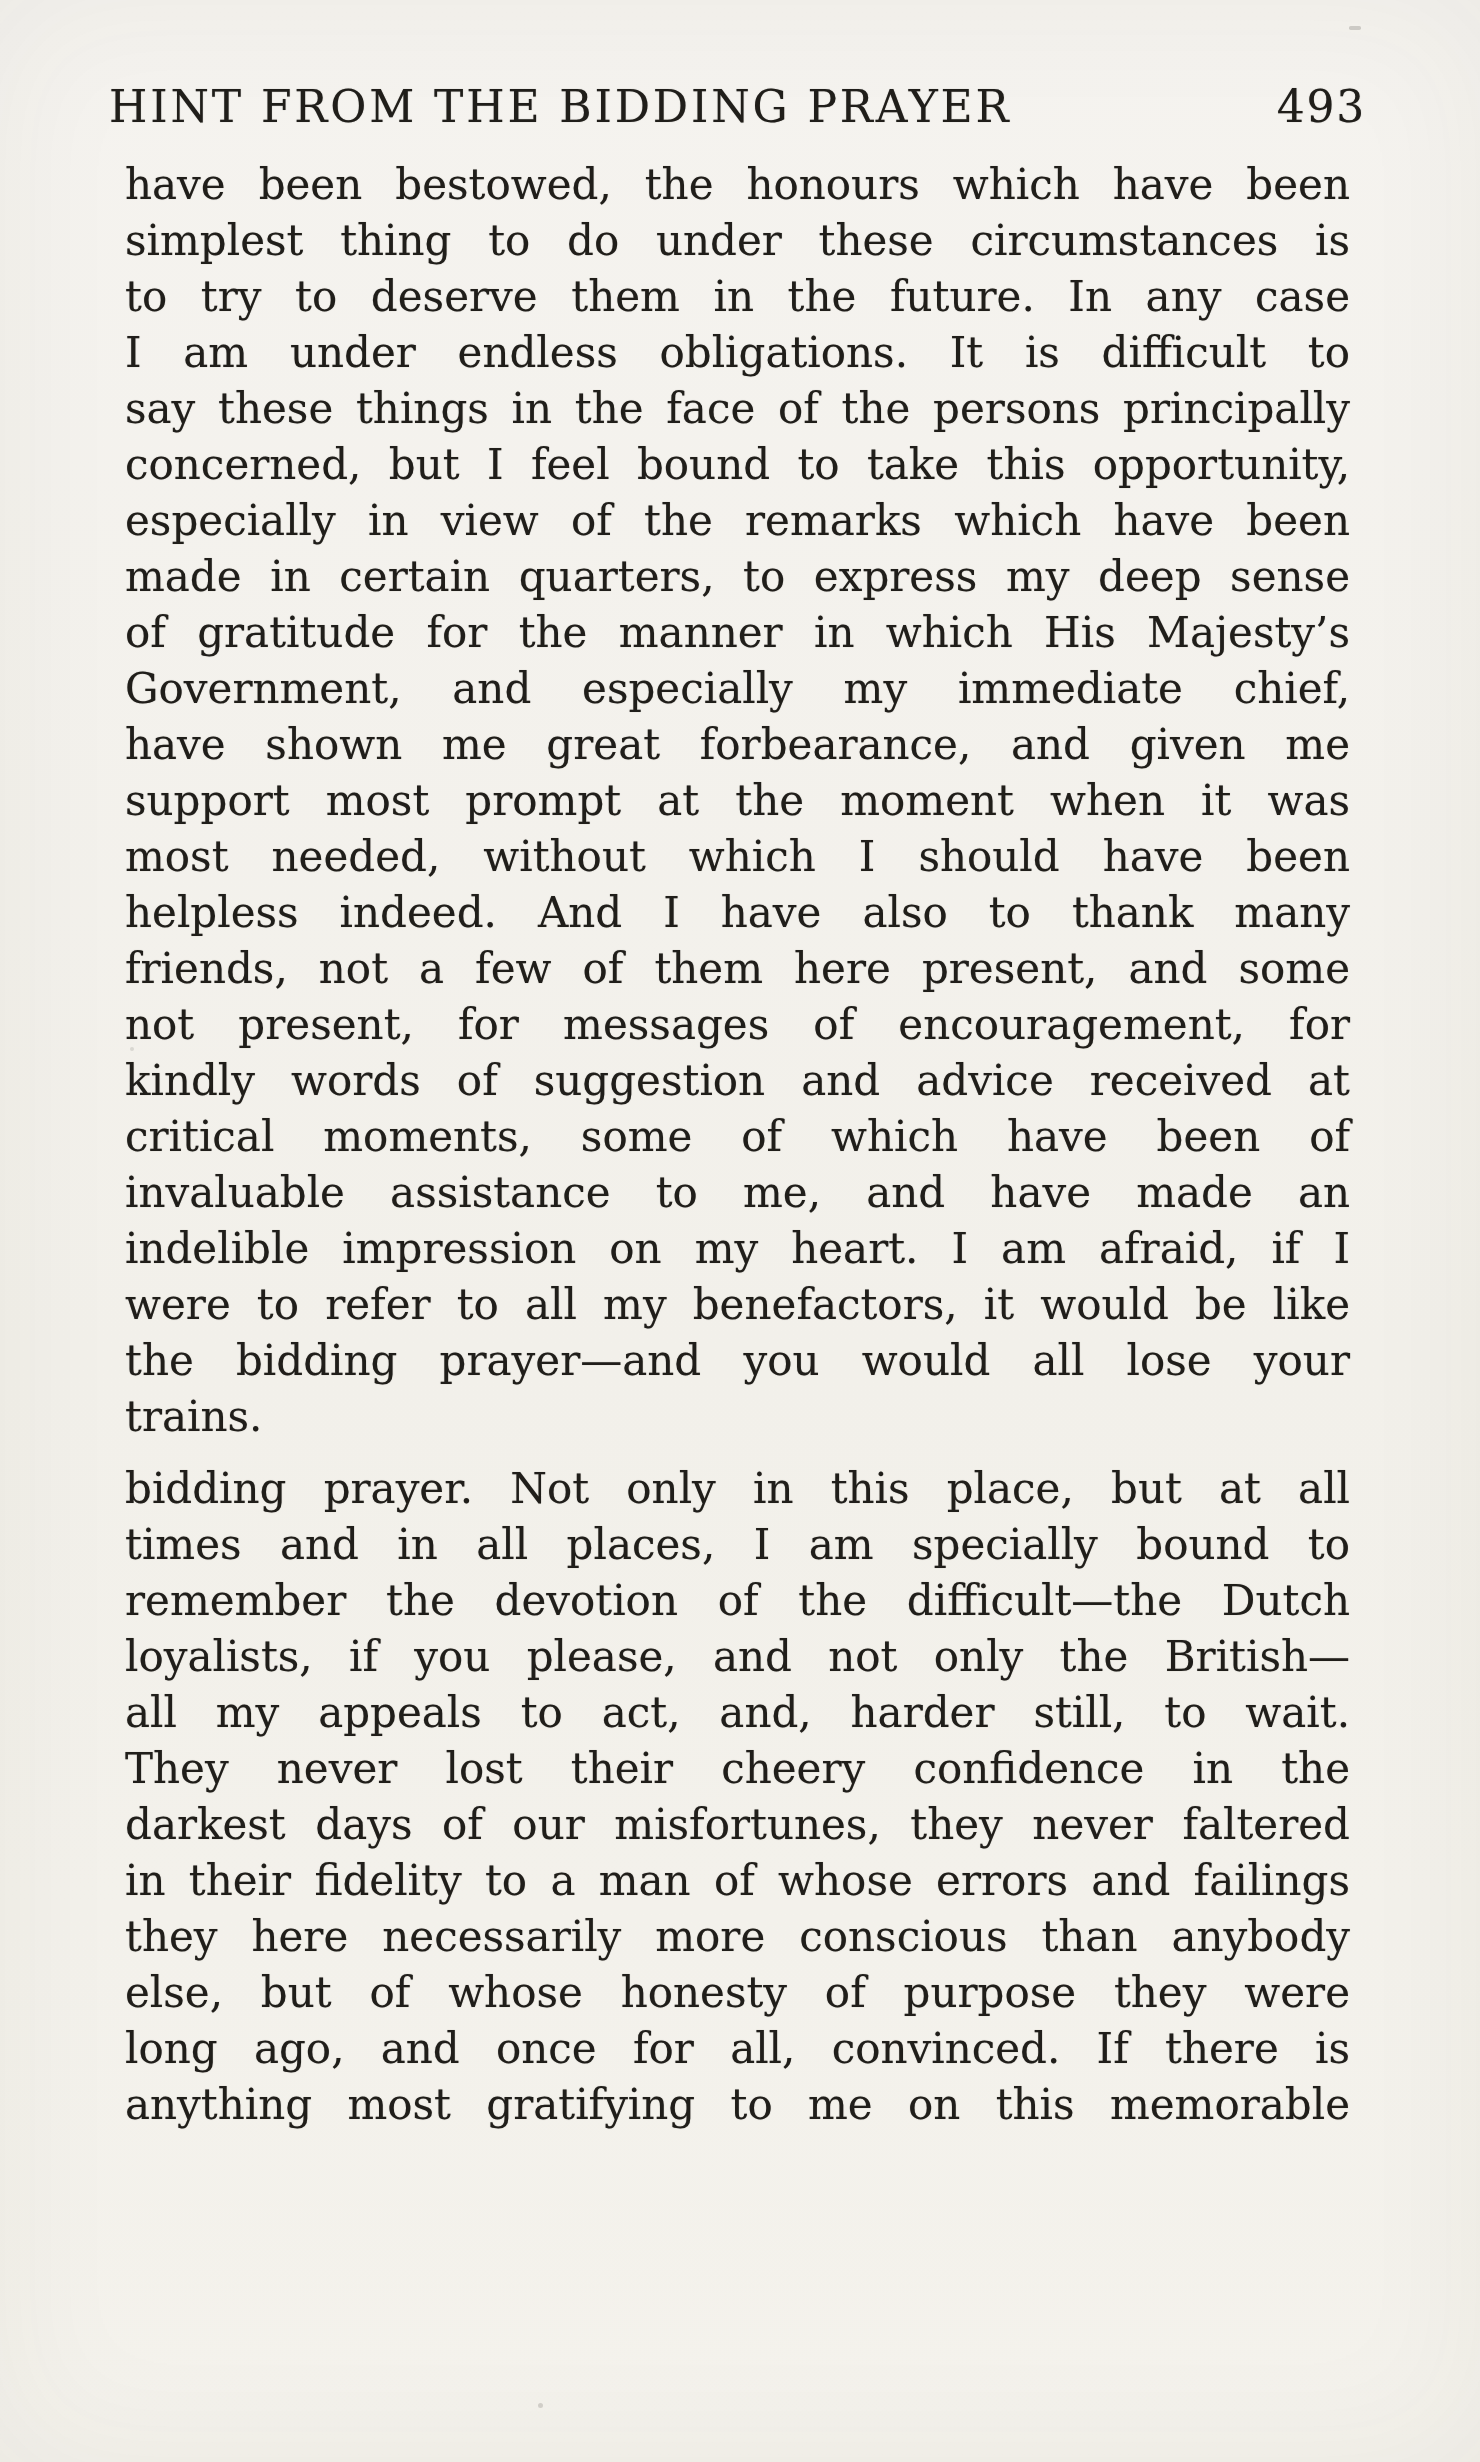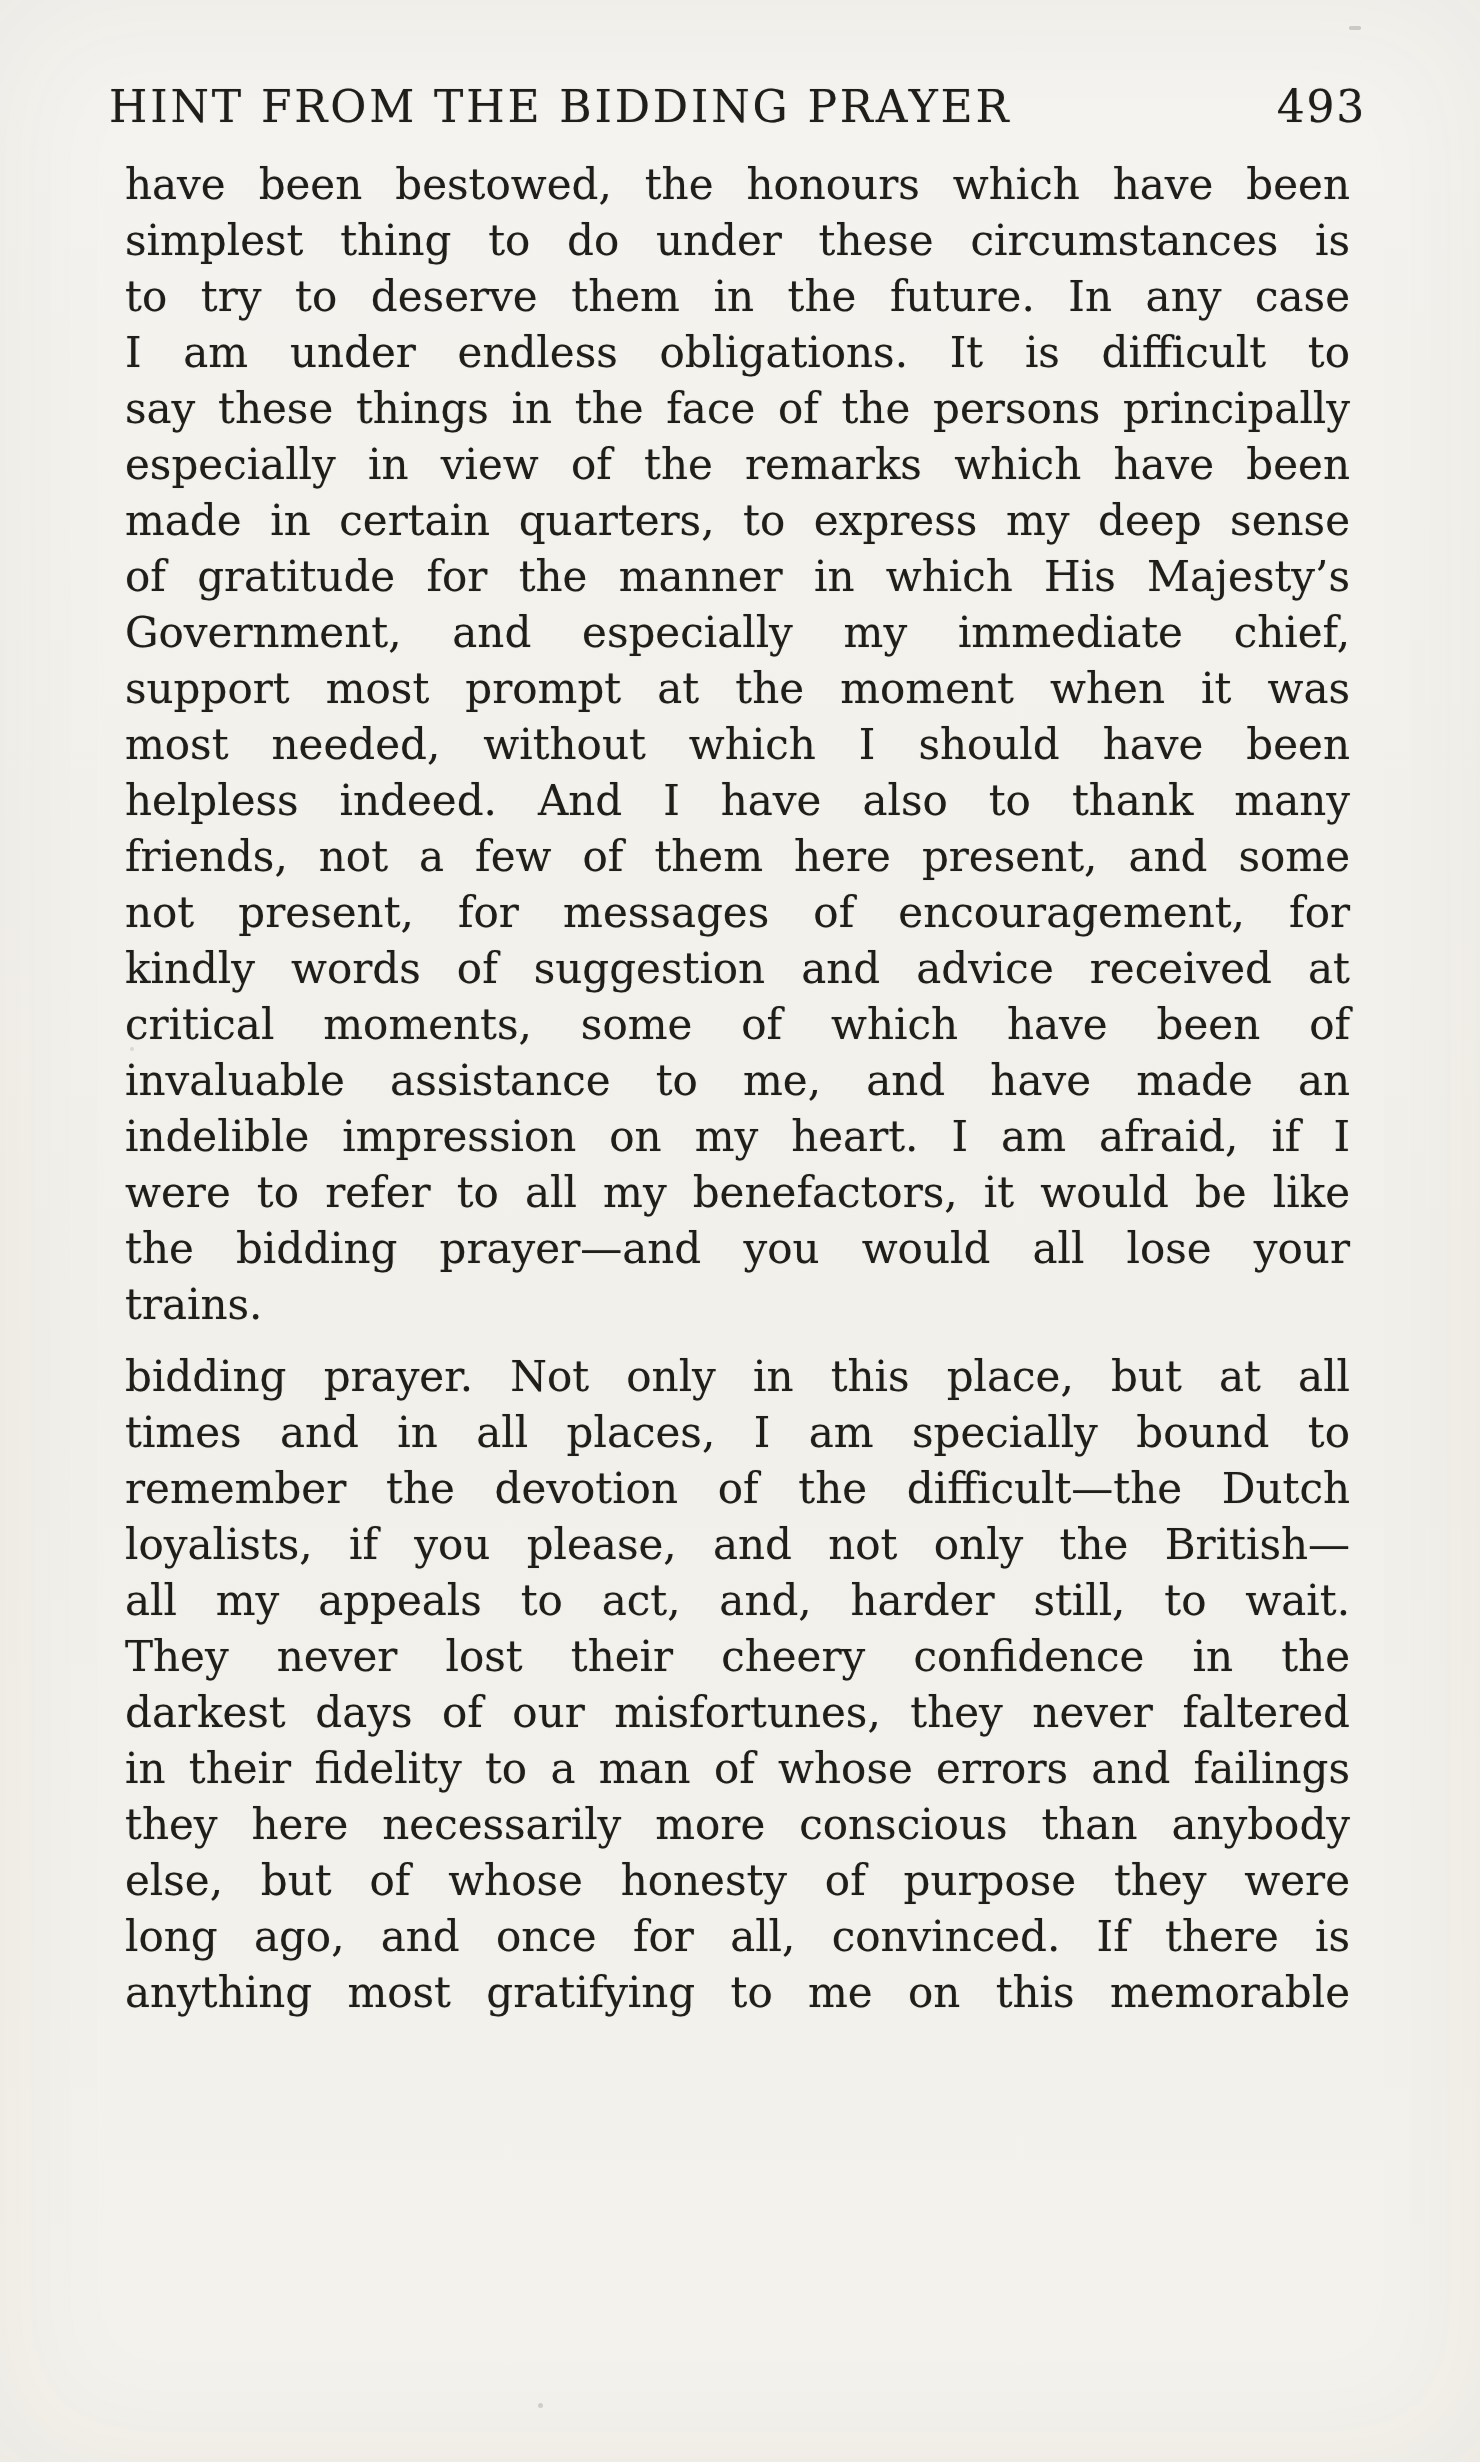--- a/index.html
+++ b/index.html
@@ -77,24 +77,26 @@
     <span class="pagenum">493</span>
   </div>
 
   <div class="body-text">
       <div class="paragraph">
         <div class="line">have been bestowed, the honours which have been</div>
         <div class="line">simplest thing to do under these circumstances is</div>
         <div class="line">to try to deserve them in the future.  In any case</div>
         <div class="line">I am under endless obligations.  It is difficult to</div>
         <div class="line">say these things in the face of the persons principally</div>
+        <div class="line">concerned, but I feel bound to take this opportunity,</div>
         <div class="line">especially in view of the remarks which have been</div>
         <div class="line">made in certain quarters, to express my deep sense</div>
         <div class="line">of gratitude for the manner in which His Majesty’s</div>
         <div class="line">Government, and especially my immediate chief,</div>
+        <div class="line">have shown me great forbearance, and given me</div>
         <div class="line">support most prompt at the moment when it was</div>
         <div class="line">most needed, without which I should have been</div>
         <div class="line">helpless indeed.  And I have also to thank many</div>
         <div class="line">friends, not a few of them here present, and some</div>
         <div class="line">not present, for messages of encouragement, for</div>
         <div class="line">kindly words of suggestion and advice received at</div>
         <div class="line">critical moments, some of which have been of</div>
         <div class="line">invaluable assistance to me, and have made an</div>
         <div class="line">indelible impression on my heart.  I am afraid, if I</div>
         <div class="line">were to refer to all my benefactors, it would be like</div>

